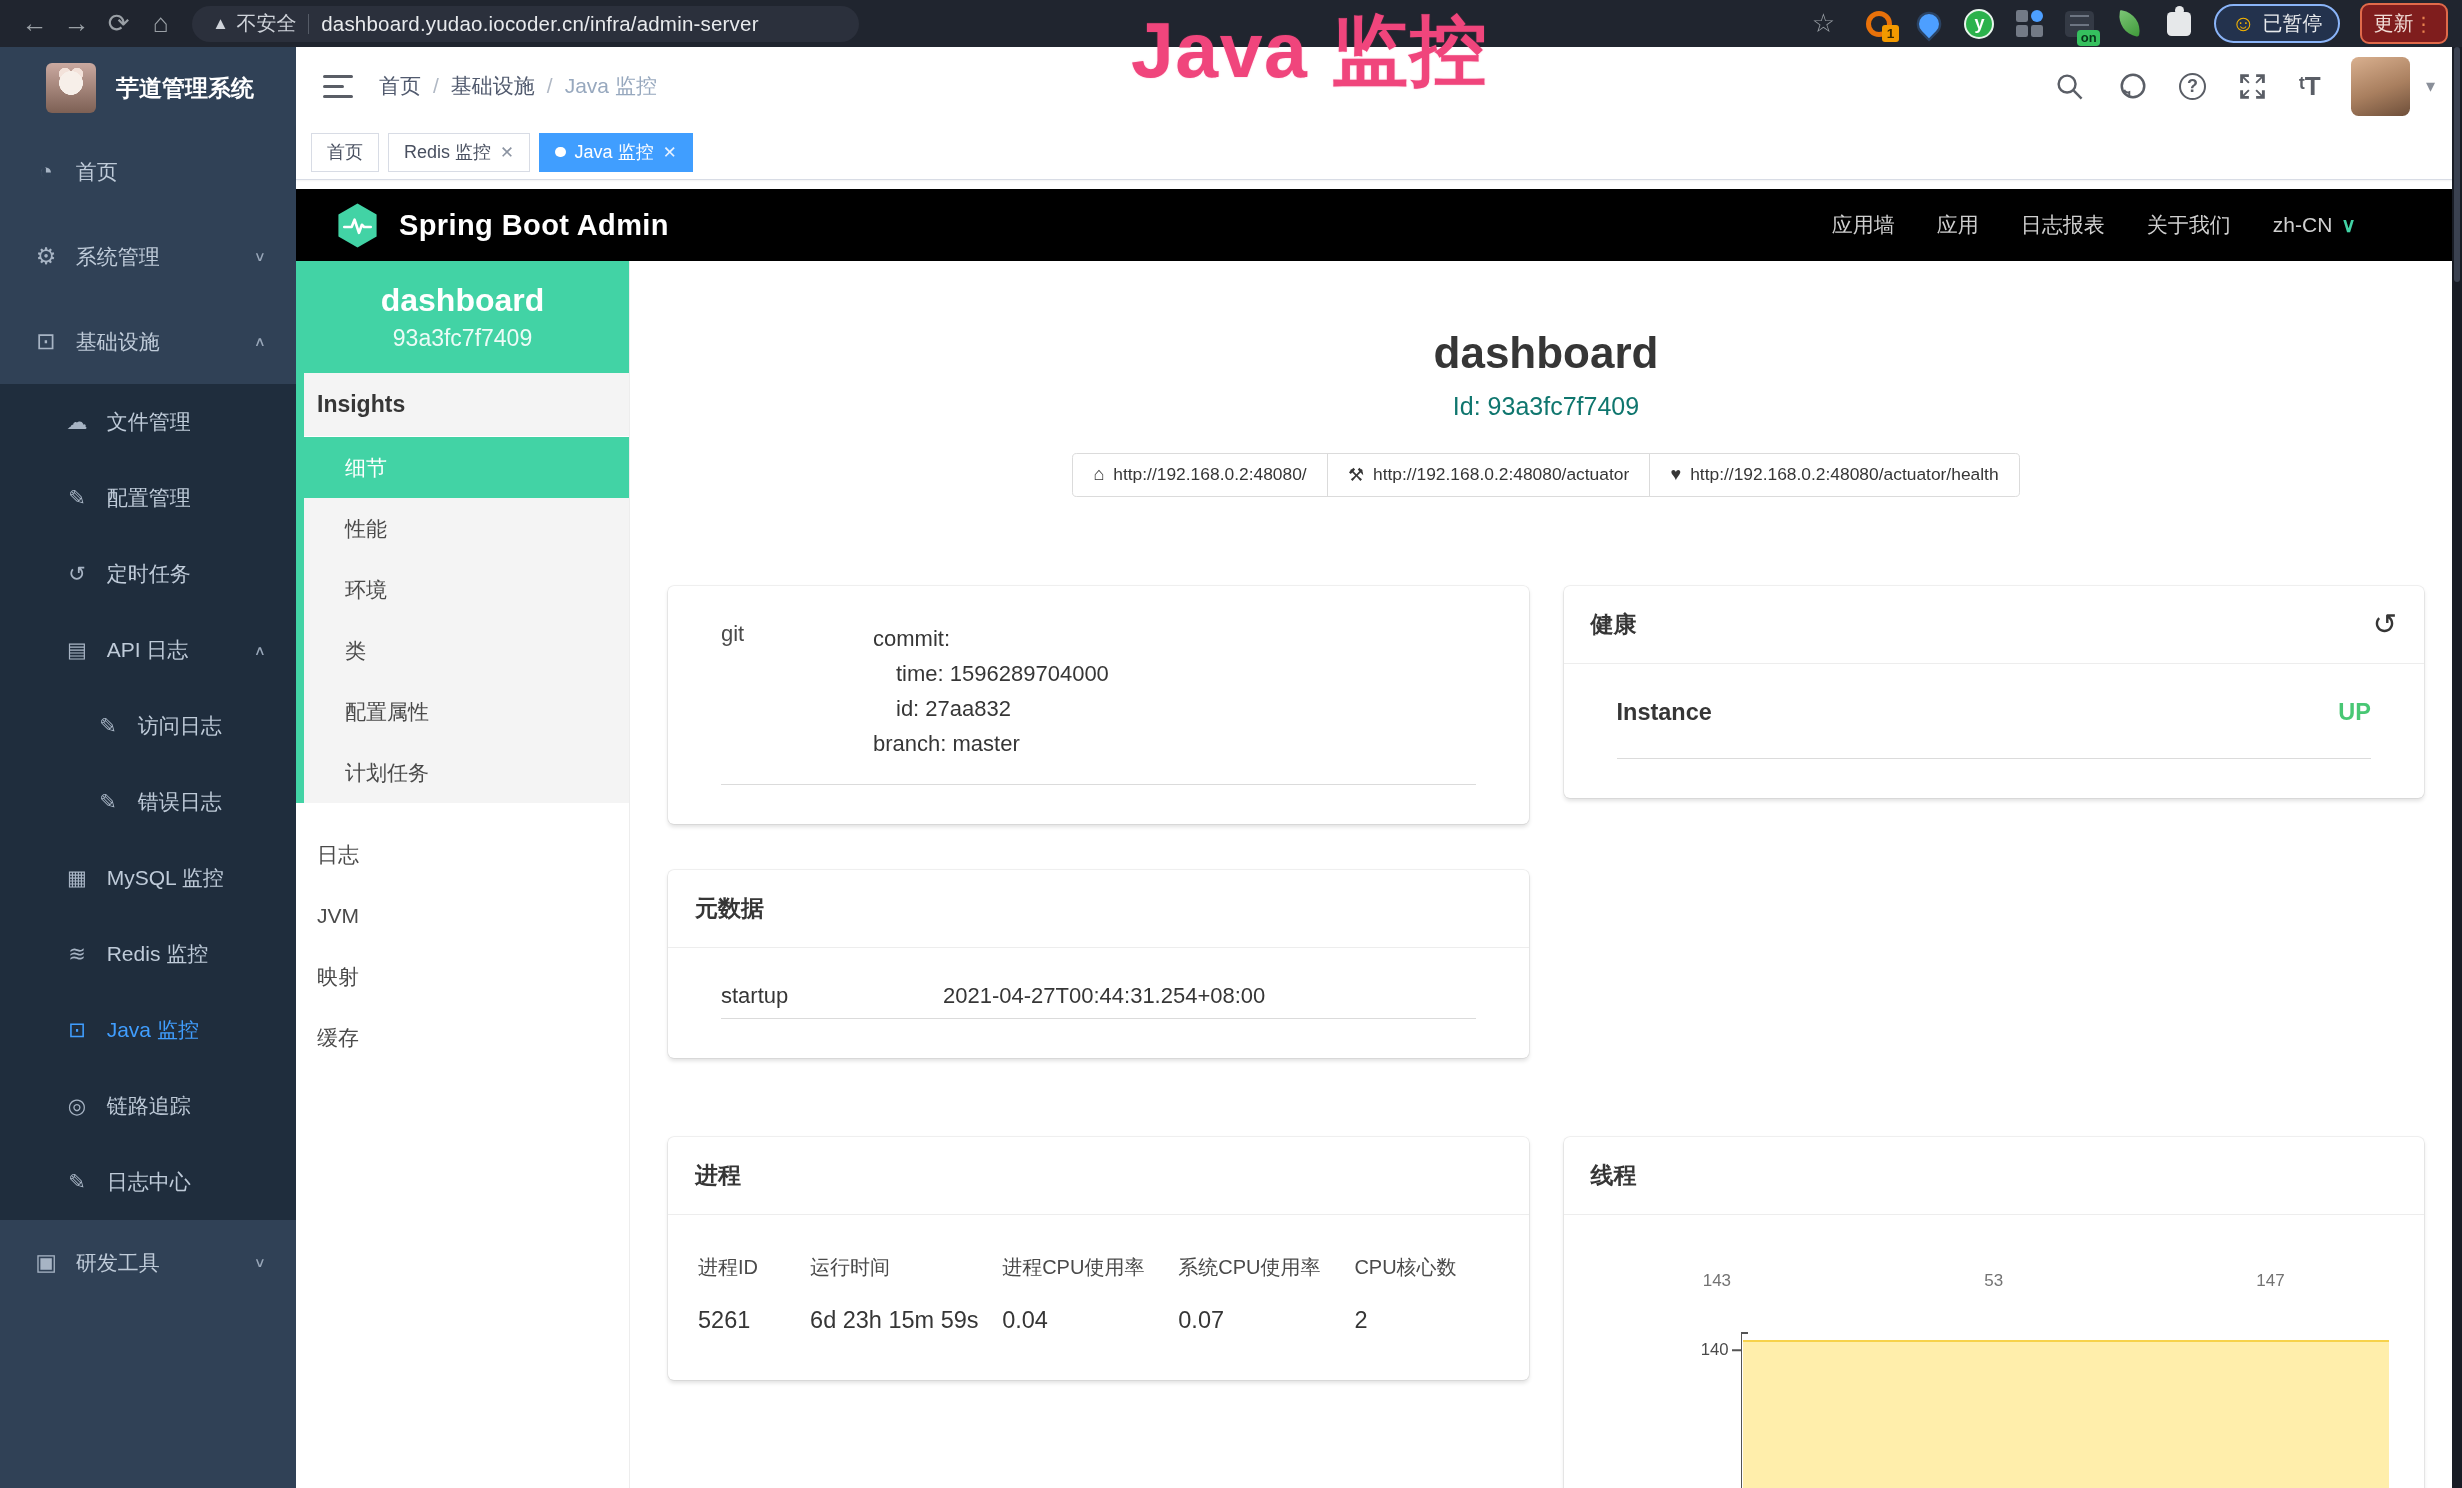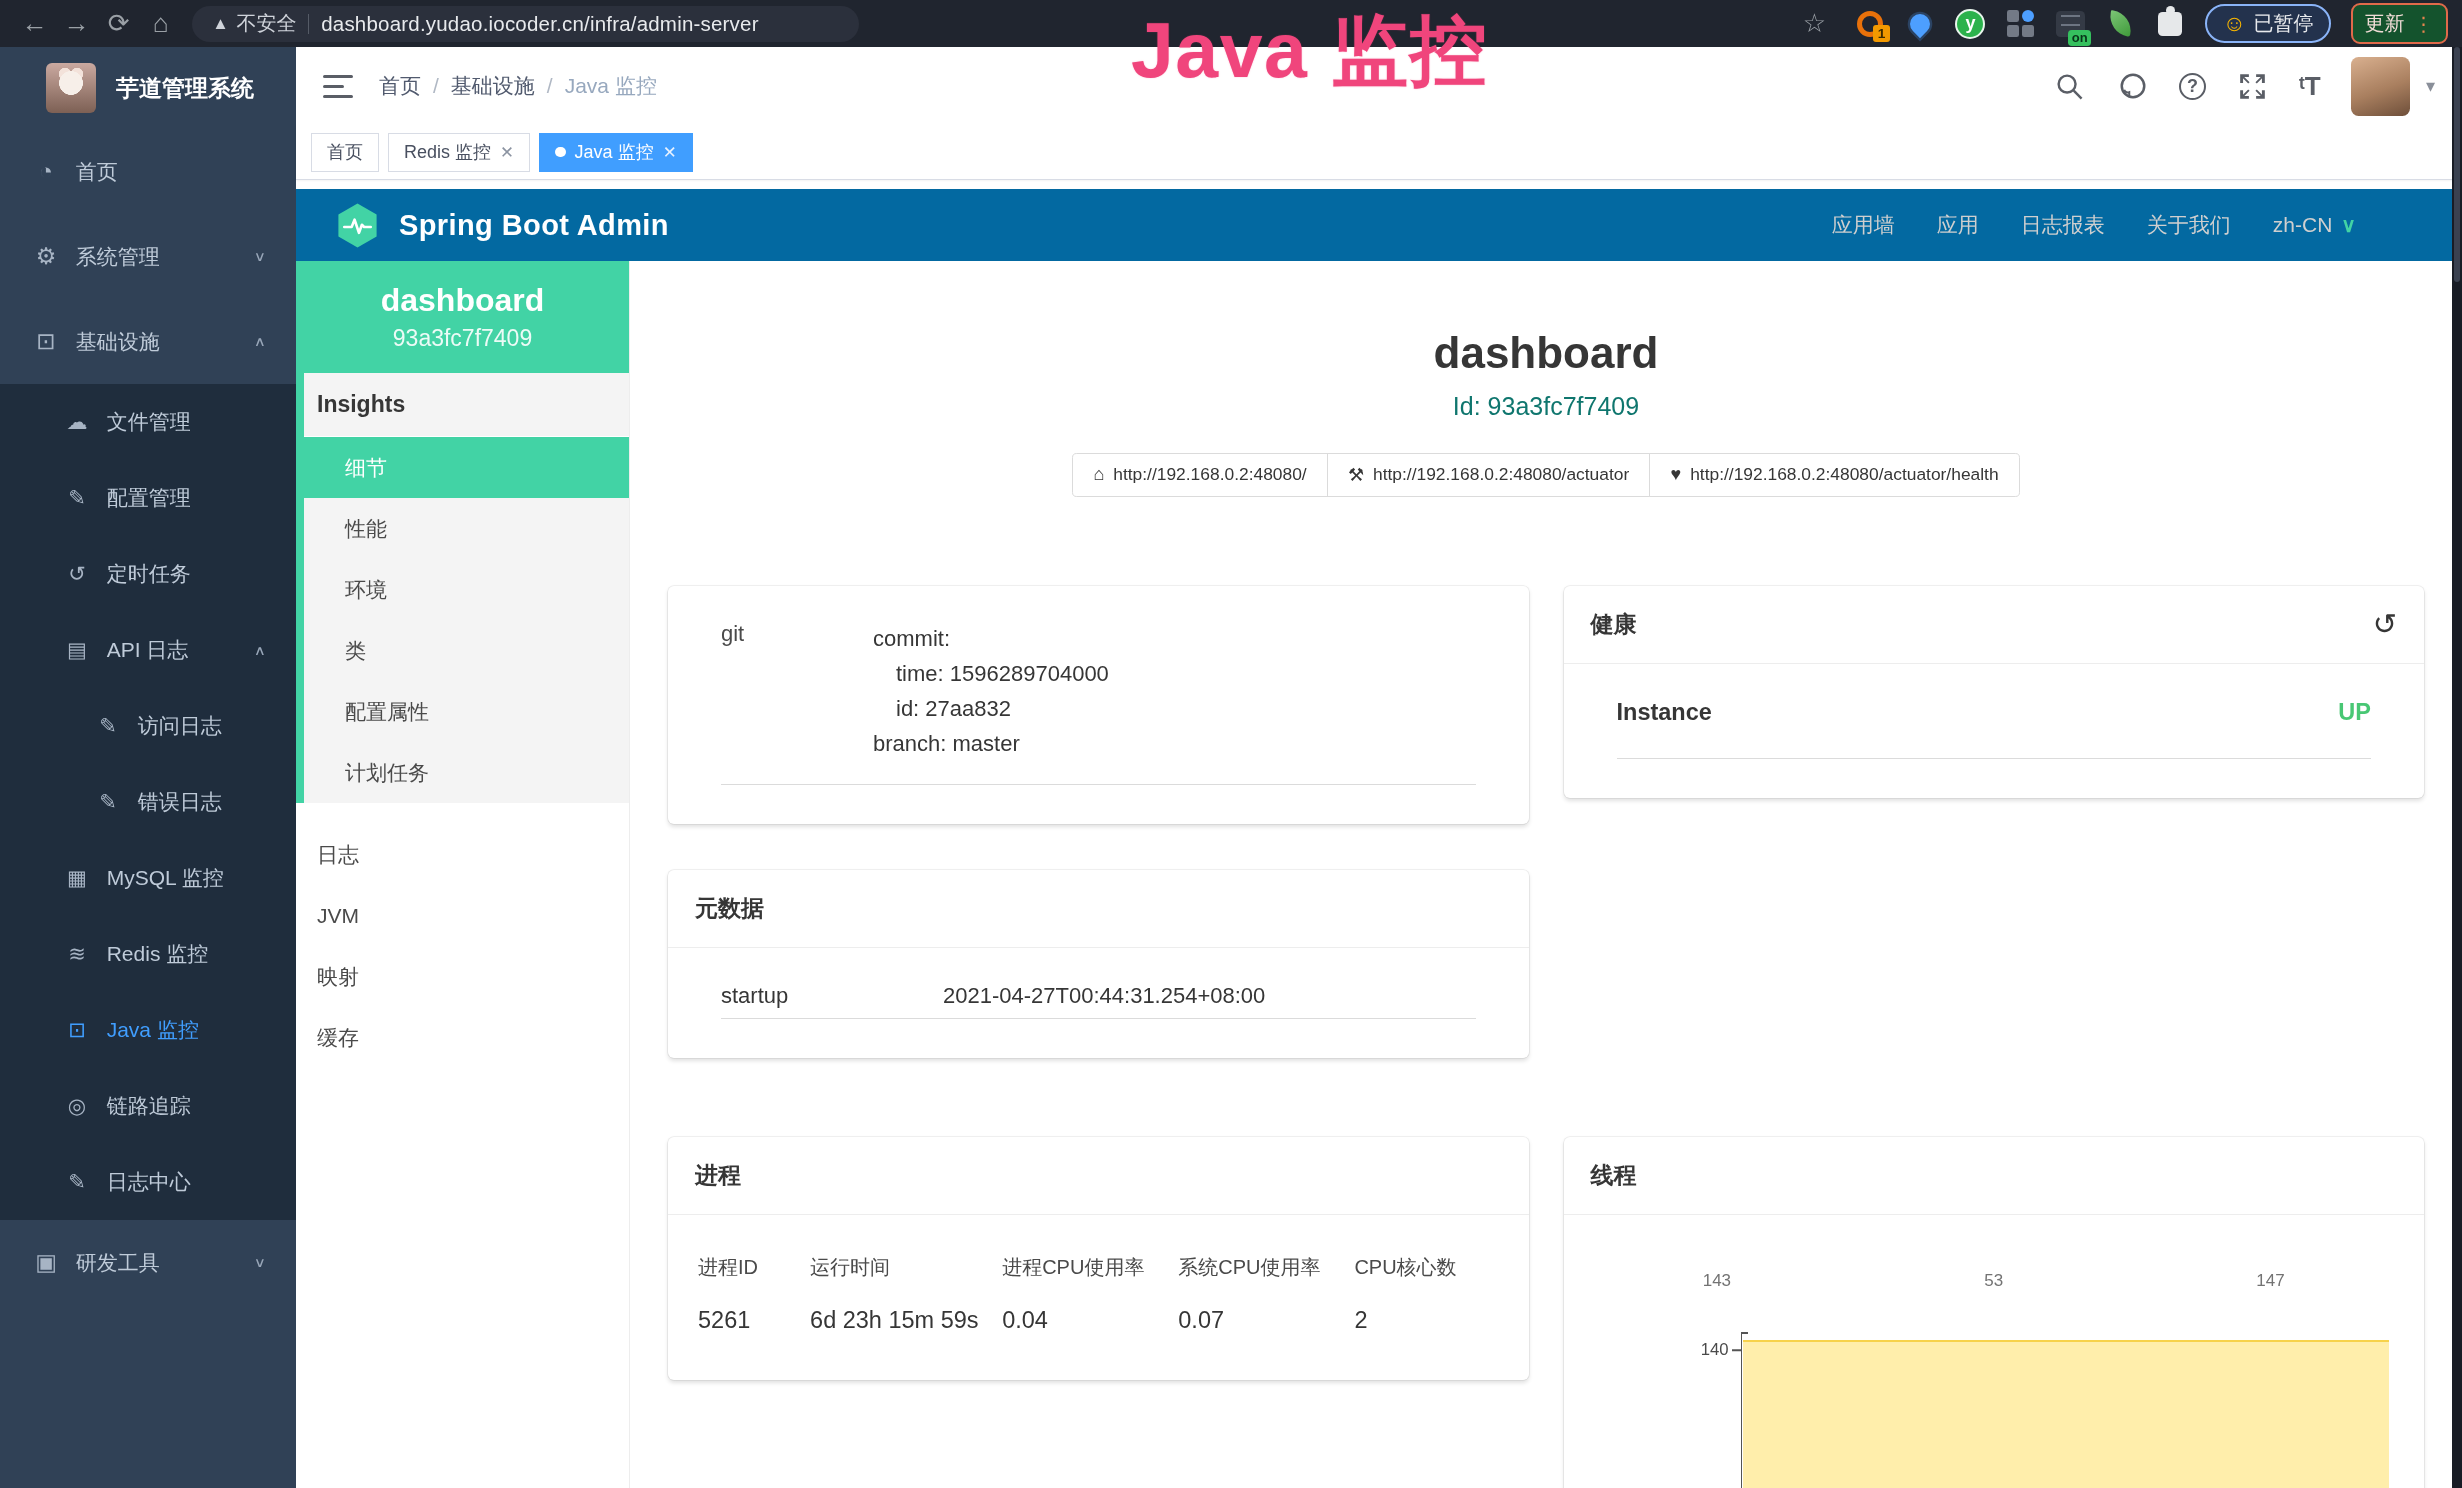--- a/index.html
+++ b/index.html
@@ -35,21 +35,21 @@
   .grid-ext i.b { background:#4d9fff; border-radius:50%; }
   .onbox { width:29px; height:26px; background:#343a45; border-radius:4.6px; position:relative; }
   .onbox .lines { position:absolute; top:4.6px; left:4.6px; right:4.6px; height:10.6px; border-top:2.3px solid #6d7582; border-bottom:2.3px solid #6d7582; }
   .on-badge { position:absolute; right:-6px; bottom:-7.6px; background:#35c05e; color:#08351a; font-size:13px; font-weight:bold; border-radius:3.8px; padding:0.8px 3.8px; }
   .leaf-green { width:23px; height:23px; background:linear-gradient(135deg,#7cc576,#3f9a3a); border-radius:4% 90% 10% 90%; transform:rotate(10deg); }
   .puzzle { width:24px; height:24px; background:#e6e8ea; border-radius:4.6px; position:relative; }
   .puzzle::before { content:""; position:absolute; top:-6px; left:7.6px; width:9px; height:9px; background:#e6e8ea; border-radius:50%; }
   .paused-pill { display:flex; align-items:center; gap:7.6px; border:2.3px solid #8ab4f8; border-radius:21px; padding:3.8px 15px; background:#23324d; }
   .face { color:#f7b500; font-size:23px; line-height:1; }
   .paused-txt { font-size:20px; color:#e8eaed; }
-  .update-btn { display:flex; align-items:center; gap:9px; border:2.3px solid #e06a4a; border-radius:9px; padding:4.6px 12px; background:#14532d;justify-content:center; }
+  .update-btn { display:flex; align-items:center; border:2.3px solid #e06a4a; border-radius:9px; padding:4.6px 12px; background:#7f1d1d;justify-content:center; }
   .update-txt { font-size:20px; color:#f0dcd6; }
   .update-dots { color:#e8844f; font-size:20px; letter-spacing:0.8px; }
 
   
   .annotation {
     position:absolute; top:0px; left:1131px; z-index:60;
     font-size:77px; font-weight:bold; color:#f0457c; letter-spacing:1.5px;
     text-shadow:0 0 1.5px rgba(240,69,124,.4); white-space:nowrap;
   }
 
@@ -98,21 +98,21 @@
   
   .tags-bar { height:55px; background:#fff; border-bottom:0.8px solid #d8dce5; box-shadow:0 0.8px 2.3px rgba(0,0,0,.08); display:flex; align-items:center; padding-left:15px; gap:9px; }
   .tag { height:39px; display:flex; align-items:center; padding:0 15px; border:0.8px solid #d8dce5; background:#fff; color:#495060; font-size:18px; gap:9px; }
   .tag .x { font-size:16.7px; color:#8b93a1; }
   .tag.active { background:#409eff; border-color:#409eff; color:#fff; }
   .tag.active .x { color:#e8f2ff; }
   .tag-dot { width:10.6px; height:10.6px; border-radius:50%; background:#fff; display:inline-block; }
 
   
   .sba { flex:1; display:flex; flex-direction:column; margin-top:9px; min-height:0; }
-  .sba-navbar { height:72px; background:#0369a1; display:flex; align-items:center; padding:0 0 0 38px; flex-shrink:0; }
+  .sba-navbar { height:72px; background:#000000; display:flex; align-items:center; padding:0 0 0 38px; flex-shrink:0; }
   .sba-brand { display:flex; align-items:center; gap:18px; }
   .sba-brand-txt { color:#fff; font-size:29px; font-weight:bold; letter-spacing:0.4px; }
   .sba-nav { margin-left:auto; display:flex; align-items:center; gap:42px; padding-right:106px; }
   .sba-nav-item { color:#cfcfcf; font-size:21px; }
   .sba-locale { display:flex; align-items:center; gap:9px; color:#cfcfcf; font-size:21px; }
   .sba-locale .chev-green { color:#42d3a5; font-size:20px; font-weight:bold; }
 
   .sba-body { flex:1; display:flex; min-height:0; }
   .sba-sidebar { width:334px; flex-shrink:0; background:#fff; border-right:0.8px solid #ededed; }
   .inst-header { height:112px; background:#42d3a5; color:#fff; display:flex; flex-direction:column; align-items:center; justify-content:center; gap:6px; }

